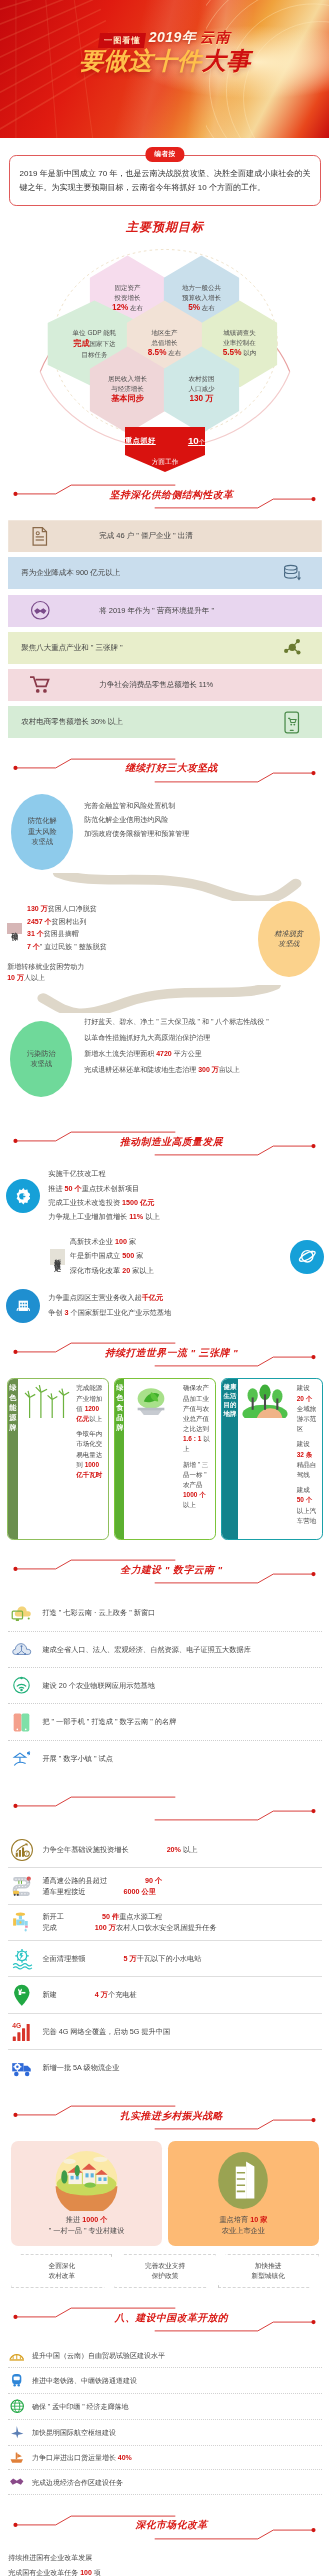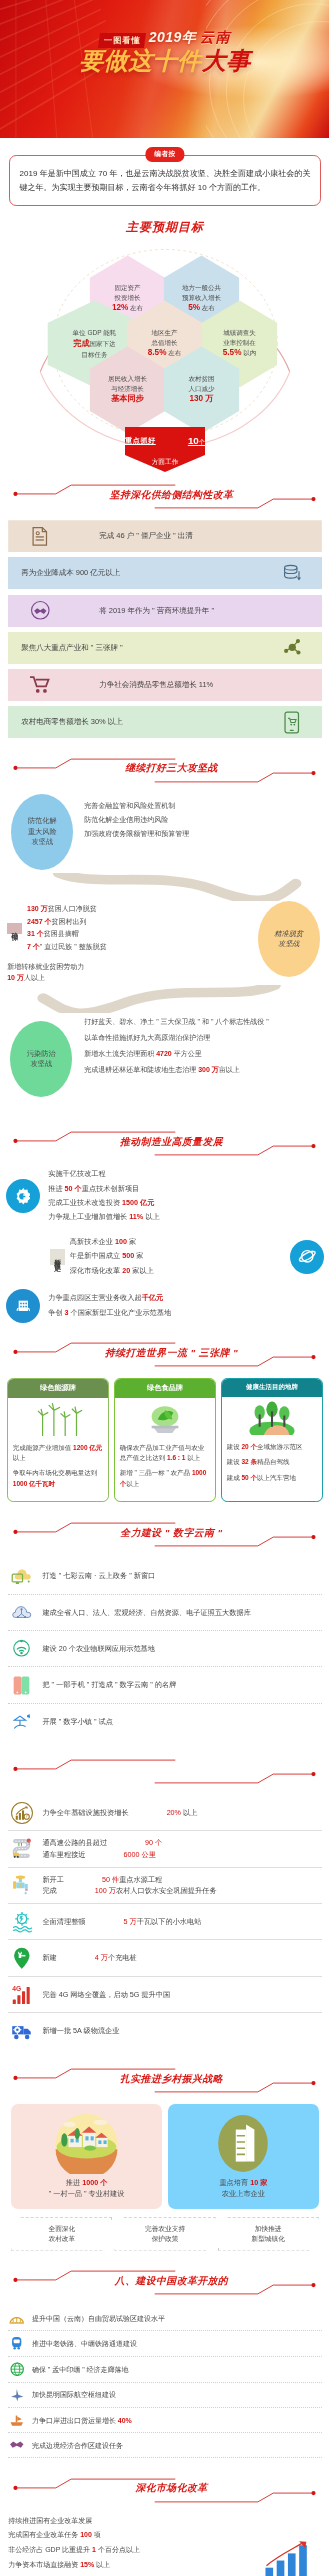--- a/index.html
+++ b/index.html
@@ -102,35 +102,35 @@
   
   .mfg { position:relative; padding:0 6px; }
   .circ-ic { width:34px; height:34px; border-radius:50%; display:flex;
     align-items:center; justify-content:center; }
   .mlist { font-size:7.2px; line-height:2.0; color:#4a4a4a; }
   .mlist .r { color:#d4110f; font-weight:bold; }
 
   
   .cards { display:flex; gap:5.2px; padding:0 7.2px; }
   .card { flex:1; border-radius:6.2px; overflow:hidden; border:0.8px solid; background:#fff;
-    display:flex; flex-direction:column; }
+    display:flex; flex-direction:row; }
   .card .chd { color:#fff; font-size:7.2px; font-weight:bold; text-align:center; padding:4.1px 1px; }
   .card .cart { height:41px; display:flex; align-items:flex-end; justify-content:center; padding-bottom:2.1px; }
   .card .cbd { padding:4.1px 4.6px 7.2px; font-size:6.5px; line-height:1.55; color:#4a4a4a; }
   .card .cbd p { margin-bottom:5.7px; }
   .card .cbd .r { color:#d4110f; font-weight:bold; }
 
   
   .dlist { padding:0 8.2px; }
   .drow { display:flex; align-items:center; gap:7.2px; padding:5.7px 0;
     border-bottom:0.5px dotted #cfcfcf; }
   .drow:last-child { border-bottom:none; }
   .drow .di { width:27px; min-width:27px; height:24px; display:flex; align-items:center; justify-content:center; }
   .drow .dt { font-size:7.2px; line-height:1.6; color:#454545; }
-  .drow .dt .r { color:#d4110f; font-weight:normal;padding-left:36px; }
+  .drow .dt .r { color:#d4110f; font-weight:bold;padding-left:36px; }
   .solidrow { border-bottom:0.5px solid #dedede; }
 
   
   .rural { display:flex; gap:6.2px; padding:0 11.3px; }
   .rcard { flex:1; border-radius:7.2px; padding:8.2px 5.2px 9.3px; text-align:center; }
   .rcard .rart { height:61px; display:flex; align-items:center; justify-content:center; }
   .rcard .rtxt { font-size:7.2px; line-height:1.6; color:#4a4a4a; margin-top:3.1px; }
   .rcard .rtxt .r { color:#d4110f; font-weight:bold; }
   .chips { display:flex; gap:2.1px; padding:8.2px 11.3px 0; }
   .chip { flex:1; border:0.5px dashed #c9c9c9; padding:5.7px 2.1px; text-align:center;
@@ -795,21 +795,21 @@
             </g>
             <ellipse cx="72" cy="68" rx="11" ry="5" fill="#7fc44a"></ellipse>
             <g fill="#f8f2e4" opacity=".8">
               <ellipse cx="32" cy="22" rx="12" ry="5"></ellipse>
               <ellipse cx="92" cy="18" rx="14" ry="5"></ellipse>
             </g>
           </svg>
       </div>
       <div class="rtxt"><span>推进 </span><span class="r">1000 个</span><br><span>" 一村一品 " 专业村建设</span></div>
     </div>
-    <div class="rcard" style="background:#7dd3fc;">
+    <div class="rcard" style="background:#fdba74;">
       <div class="rart">
         <svg width="62" height="61" viewBox="0 0 120 118">
             <ellipse cx="60" cy="59" rx="48" ry="55" fill="#9aa352"></ellipse>
             <path d="M46 32h20v62H46z" fill="#fff"></path>
             <path d="M66 22l16 10v62H66z" fill="#fff"></path>
             <g stroke="#9aa352" stroke-width="3" fill="none">
               <path d="M48 44h16M48 56h16M48 68h16M48 80h16"></path>
             </g>
           </svg>
       </div>

